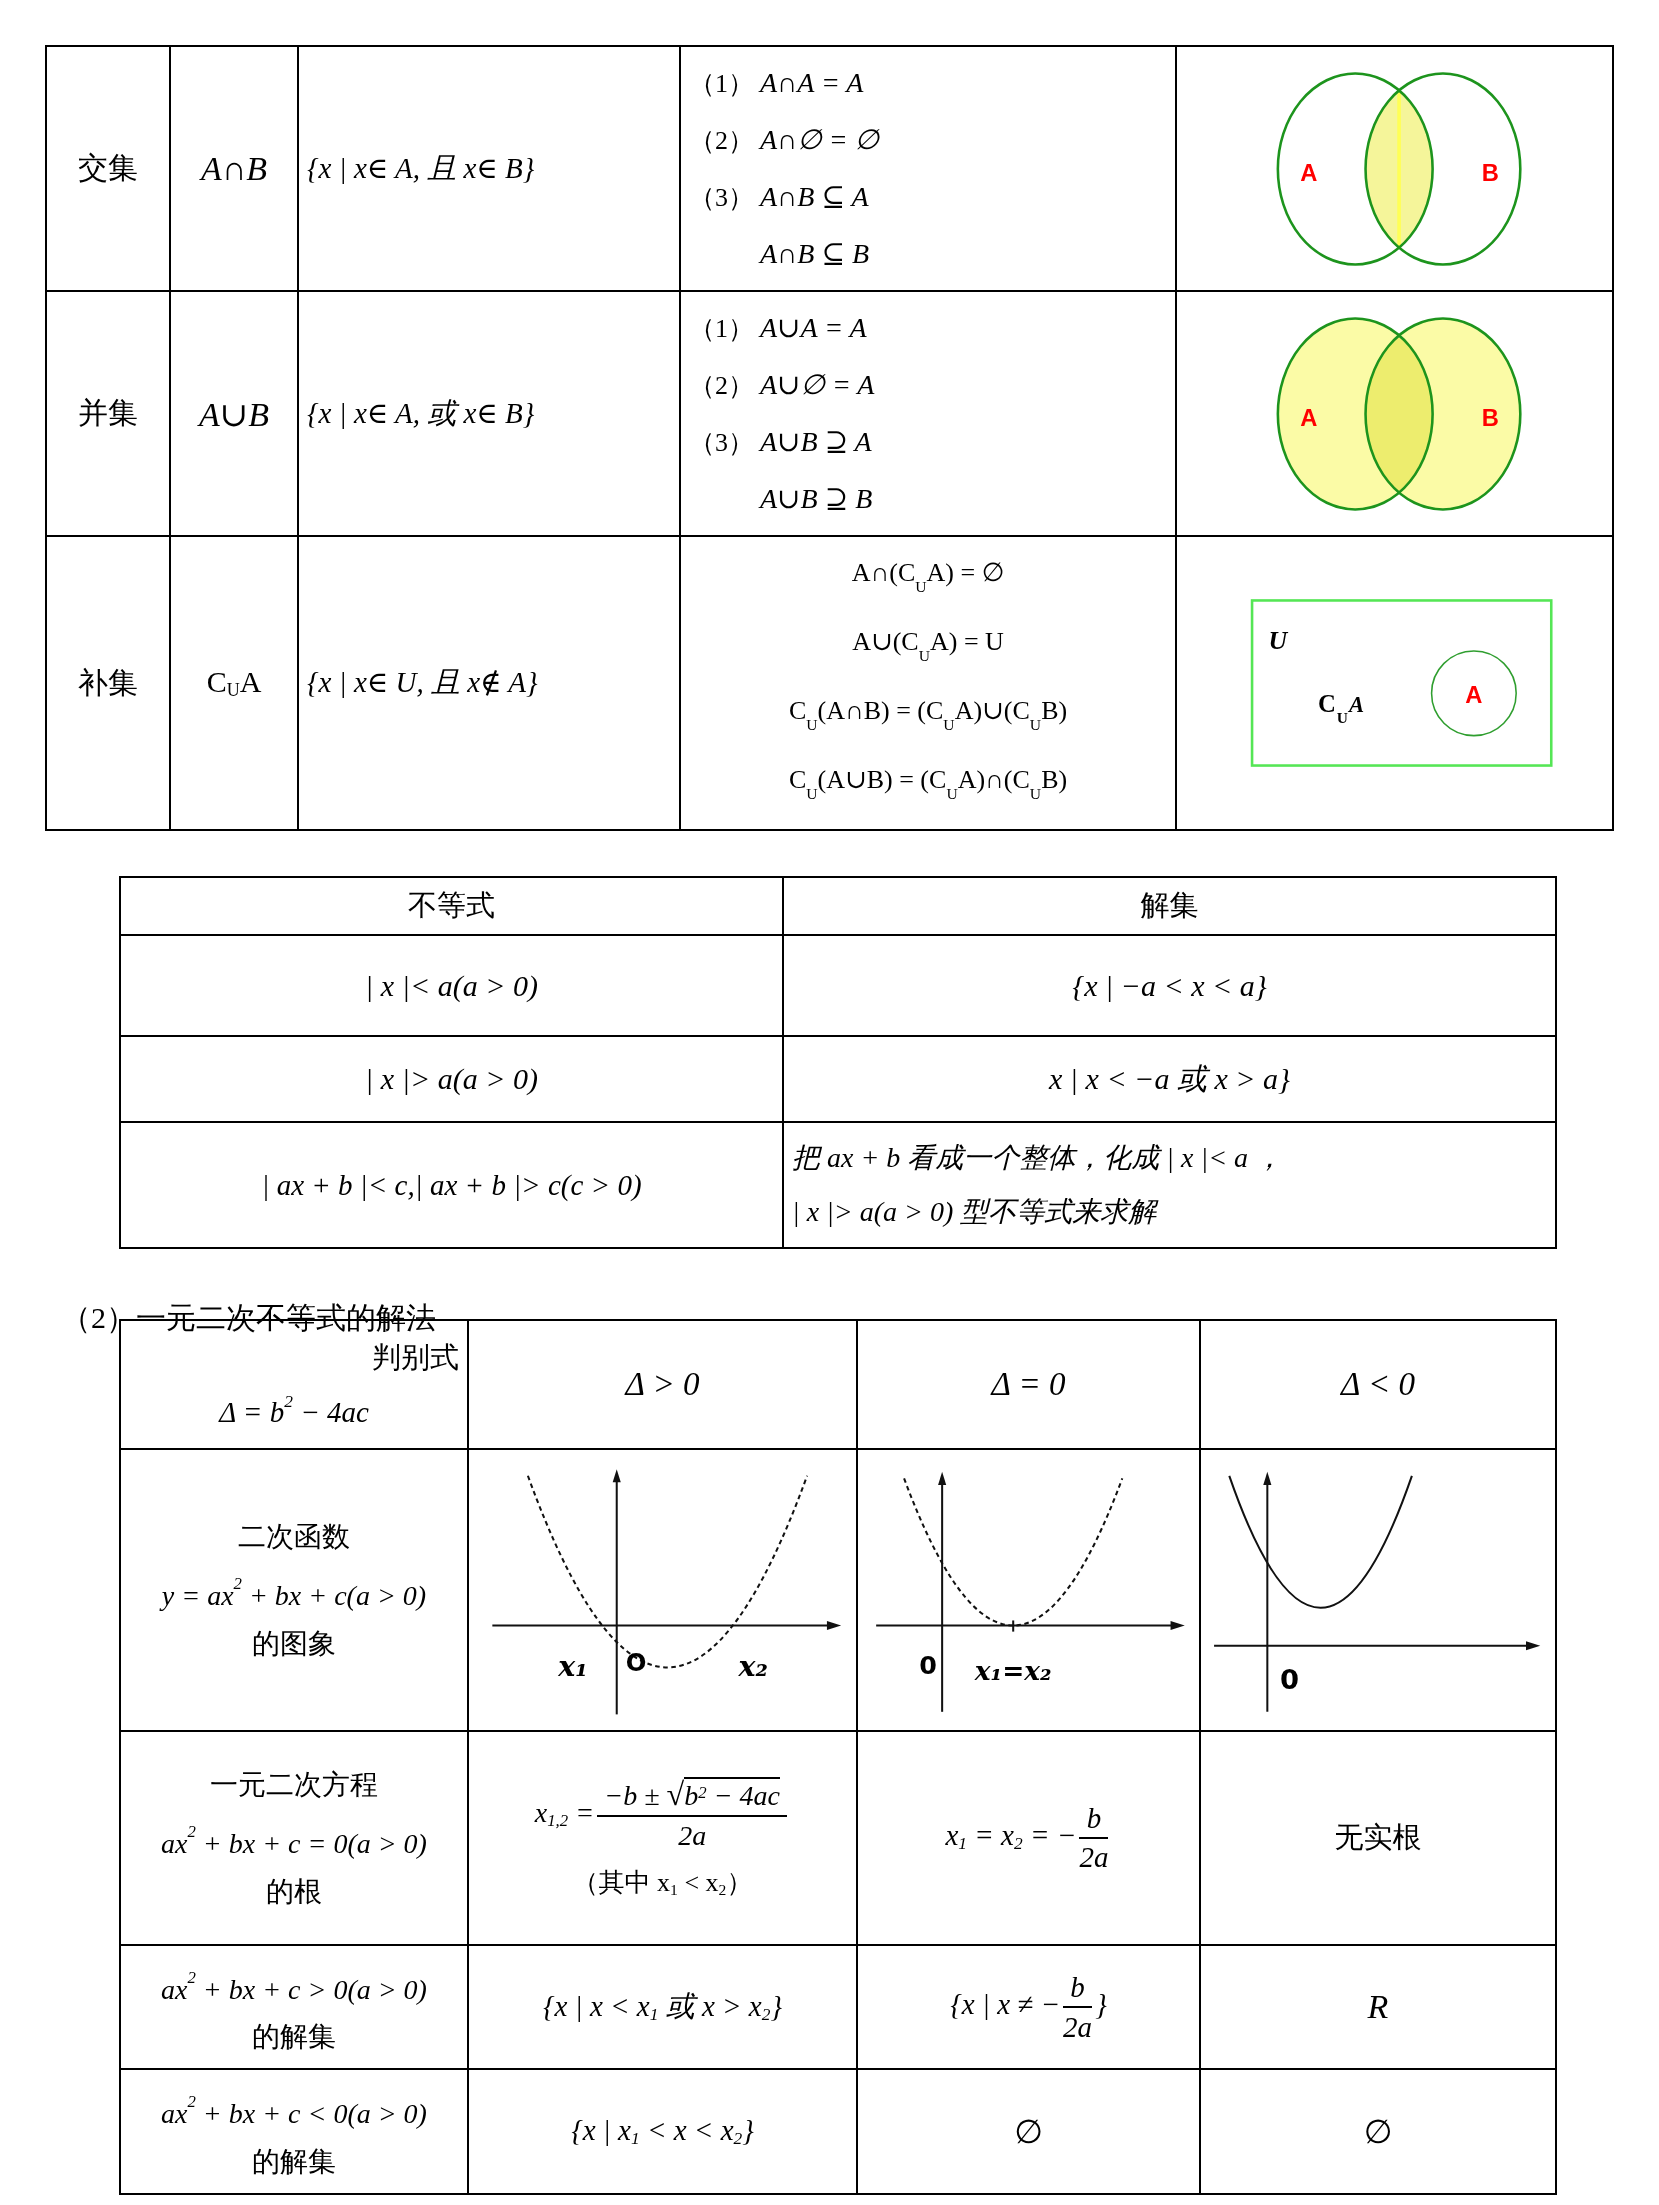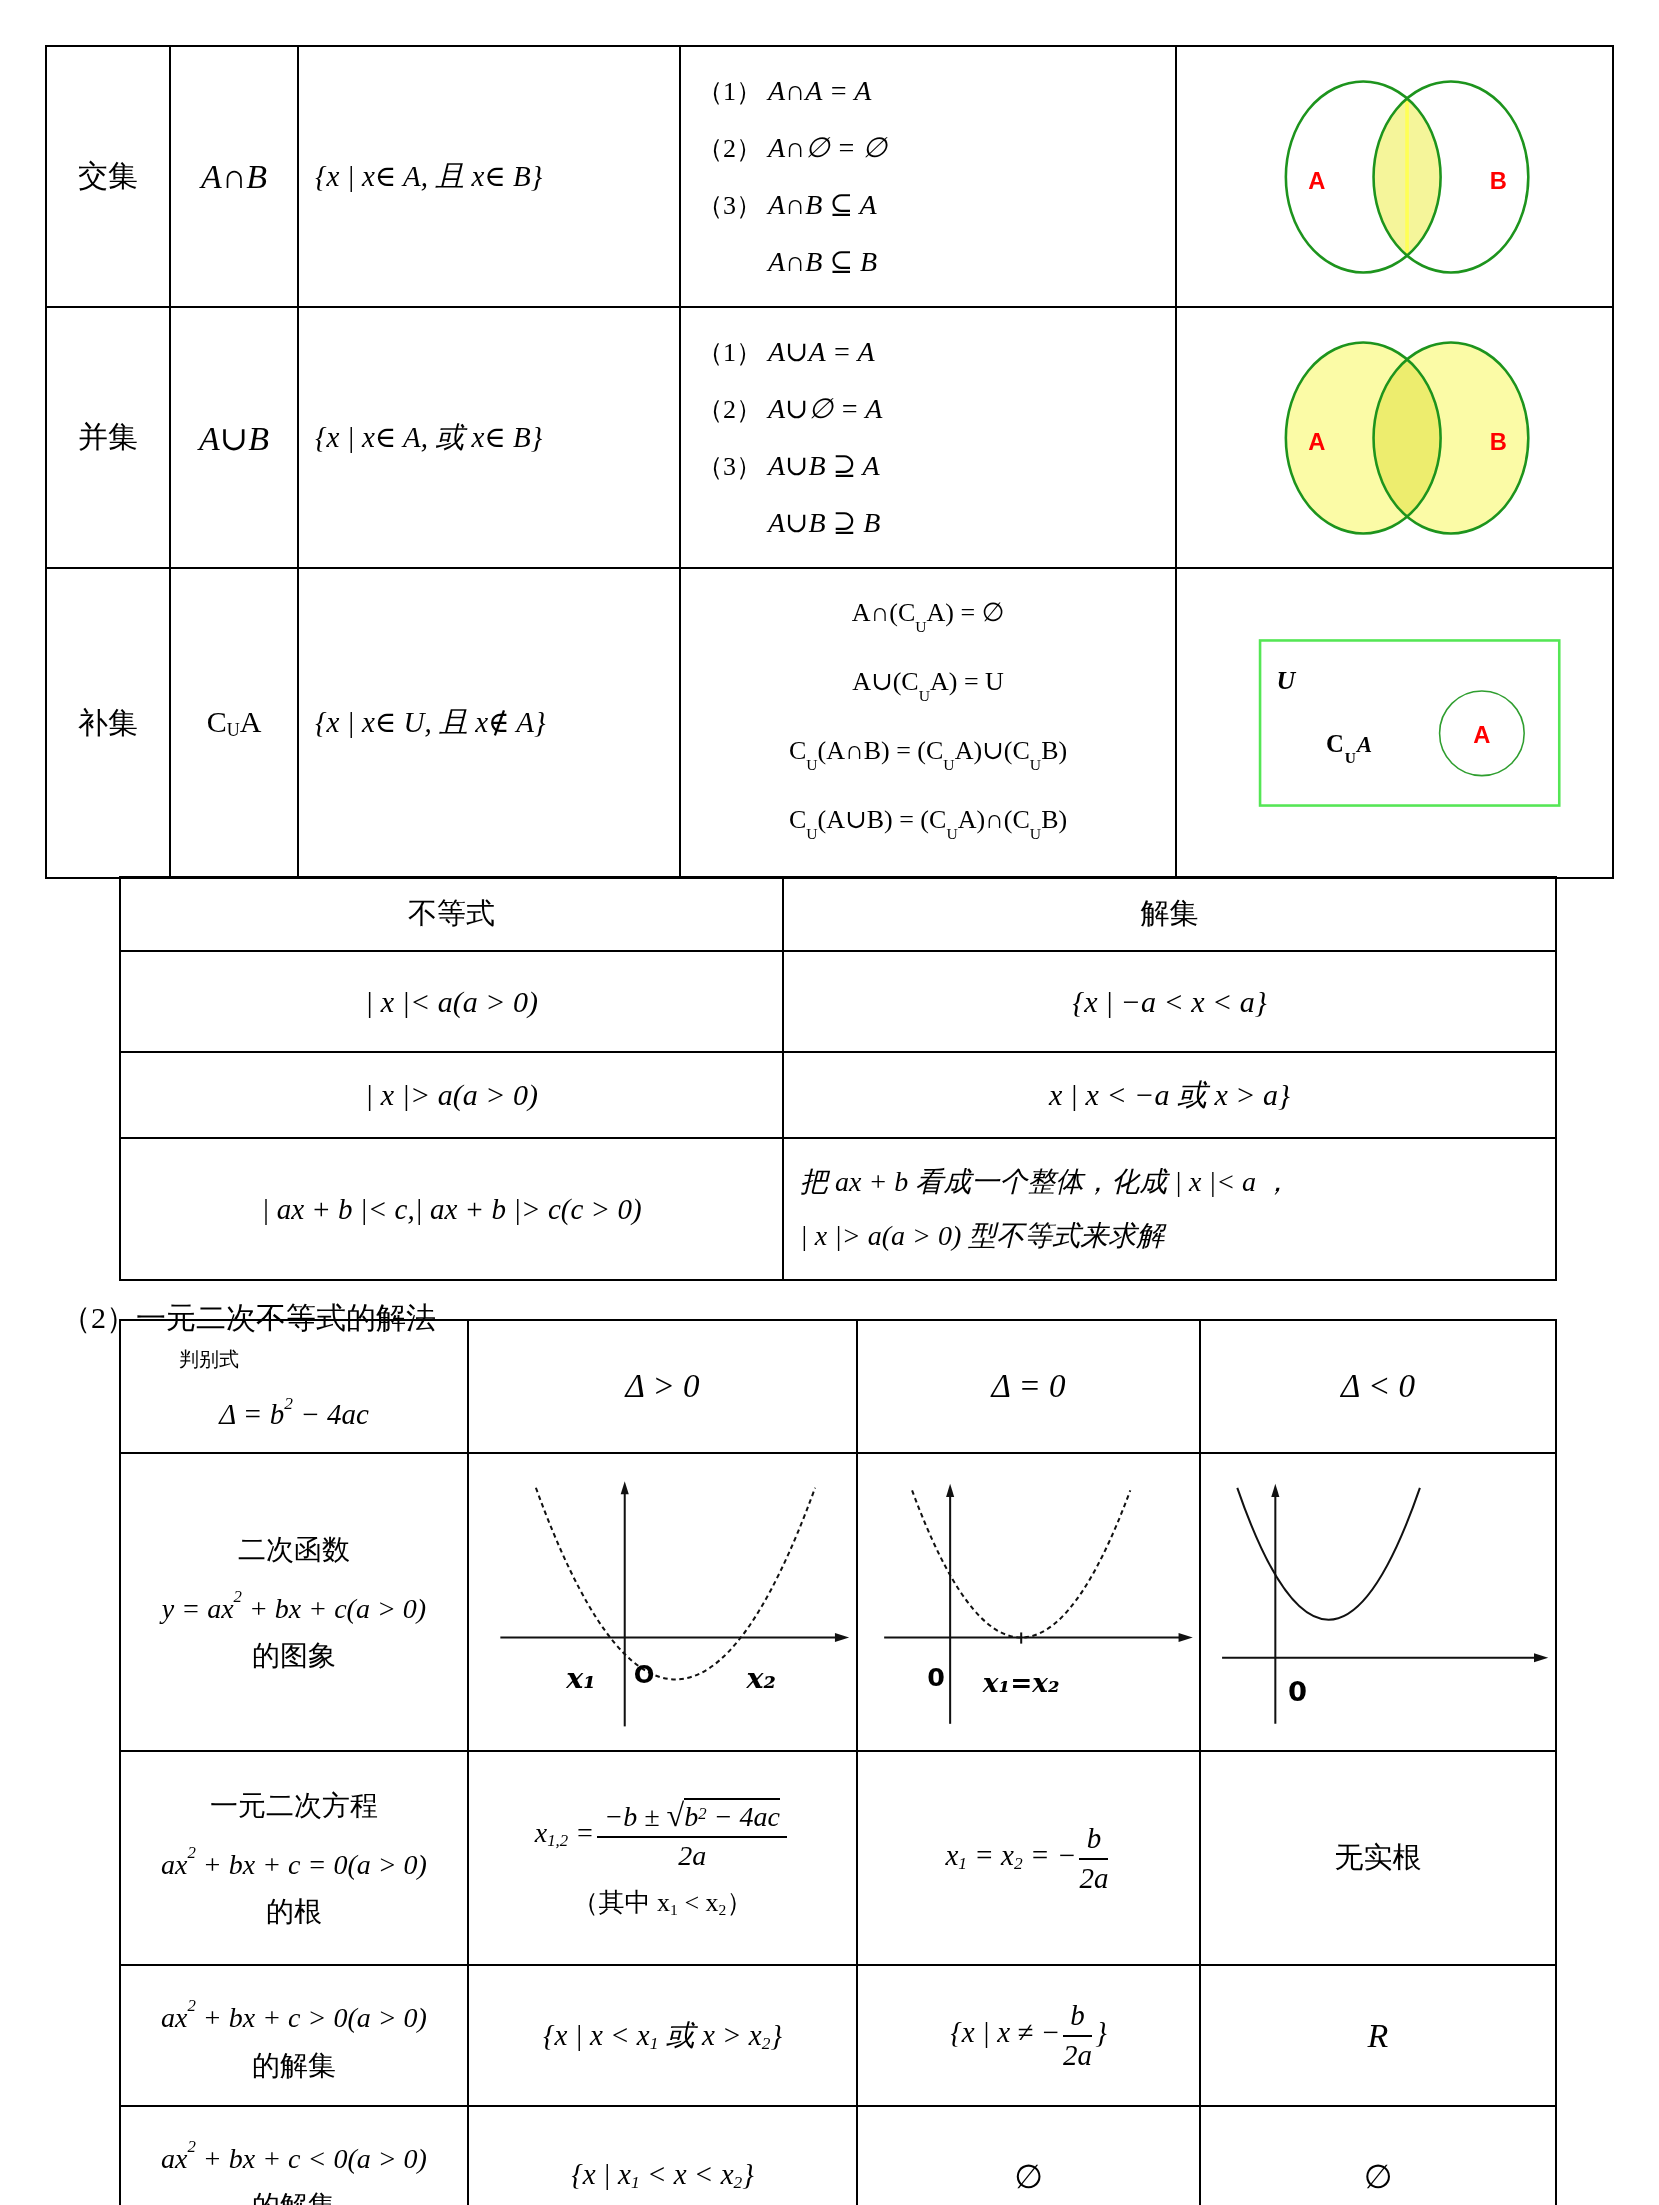--- a/index.html
+++ b/index.html
@@ -1,39 +1,39 @@
 <!DOCTYPE html>
 <html style="font-size:8.2px"><head>
 <meta charset="utf-8">
 <style>
   html,body{margin:0;padding:0;background:#ffffff;}
   .page{position:relative;width:1659px;height:2205px;background:#ffffff;color:#000;
         font-family:"Liberation Serif","DejaVu Serif",serif;}
   table.grid{border-collapse:collapse;position:absolute;table-layout:fixed;}
-  table.grid td{border:2.1px solid #000;vertical-align:middle;padding:16px;overflow:hidden;}
+  table.grid td{border:2.1px solid #000;vertical-align:middle;padding:8px;overflow:hidden;}
   .f{font-style:italic;font-family:"Liberation Serif","DejaVu Serif",serif;}
   .fm{font-style:normal;font-family:"Liberation Serif","DejaVu Serif",serif;}
   sub{font-size:60%;vertical-align:-20%;}
   sup{font-size:60%;vertical-align:35%;}
   .cname{text-align:center;font-size:30px;}
   .cnot{text-align:center;font-size:34px;}
   .cdef{text-align:left;font-size:29px;}
   .cprops{padding-left:29px;}
   .pline{line-height:56px;font-size:28px;white-space:nowrap;}
   .pm{display:inline-block;width:71px;font-size:26px;font-style:normal;}
   .cprops3{text-align:center;}
   .p3{line-height:55px;font-size:26px;}
   .cvenn{text-align:center;}
   .heading{position:absolute;font-size:33px;font-weight:bold;white-space:nowrap;}
   .subhead{position:absolute;font-size:30px;white-space:nowrap;}
   .absth{text-align:center;font-size:29px;}
   .abscell{text-align:center;font-size:30px;}
   .absnote{padding-left:17.5px;padding-right:10.3px;}
   .absnote div{line-height:54px;font-size:28px;text-align:left;}
-  .qh1{display:block;text-align:left;font-size:20px;line-height:44px;margin-left:42px;}
+  .qh1{display:block;text-align:right;font-size:29px;line-height:44px;margin-left:42px;}
   .qh2{display:block;text-align:center;font-size:29px;line-height:44px;}
   .qcolh{text-align:center;font-size:33px;}
   .qlabel div{line-height:47px;font-size:28px;text-align:center;}
   .qsol{text-align:center;font-size:29px;}
   .frac{display:inline-flex;flex-direction:column;vertical-align:middle;text-align:center;margin:0 3.1px;}
   .frac .num{display:block;border-bottom:2.1px solid #000;padding:0 7.2px 2.1px 7.2px;line-height:1.15;}
   .frac .den{display:block;padding-top:3.1px;line-height:1.1;}
   .rad{border-top:2.1px solid #000;padding-top:1px;}
   .sq{font-size:115%;}
   .rootline{font-size:28px;display:flex;align-items:center;justify-content:center;}

